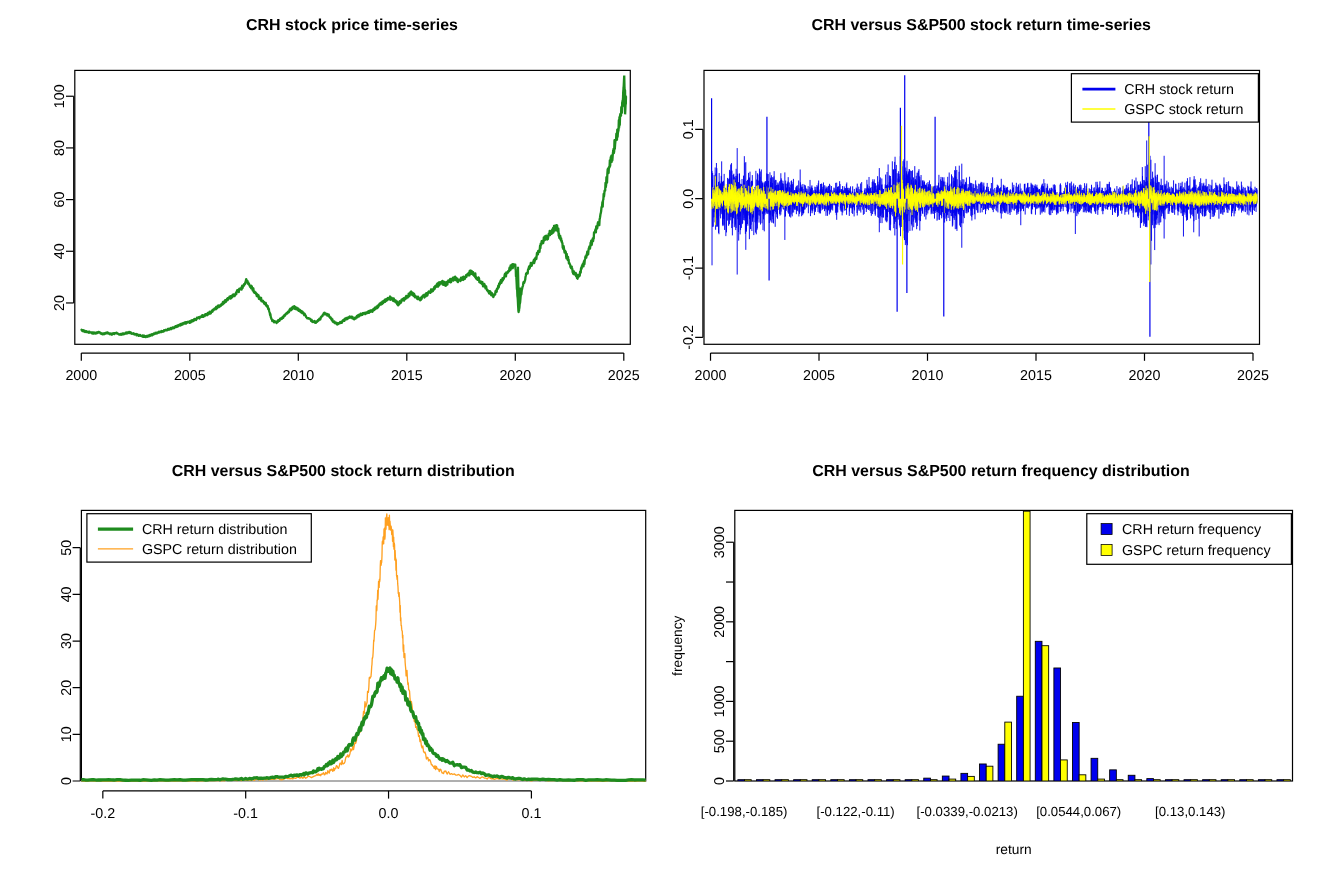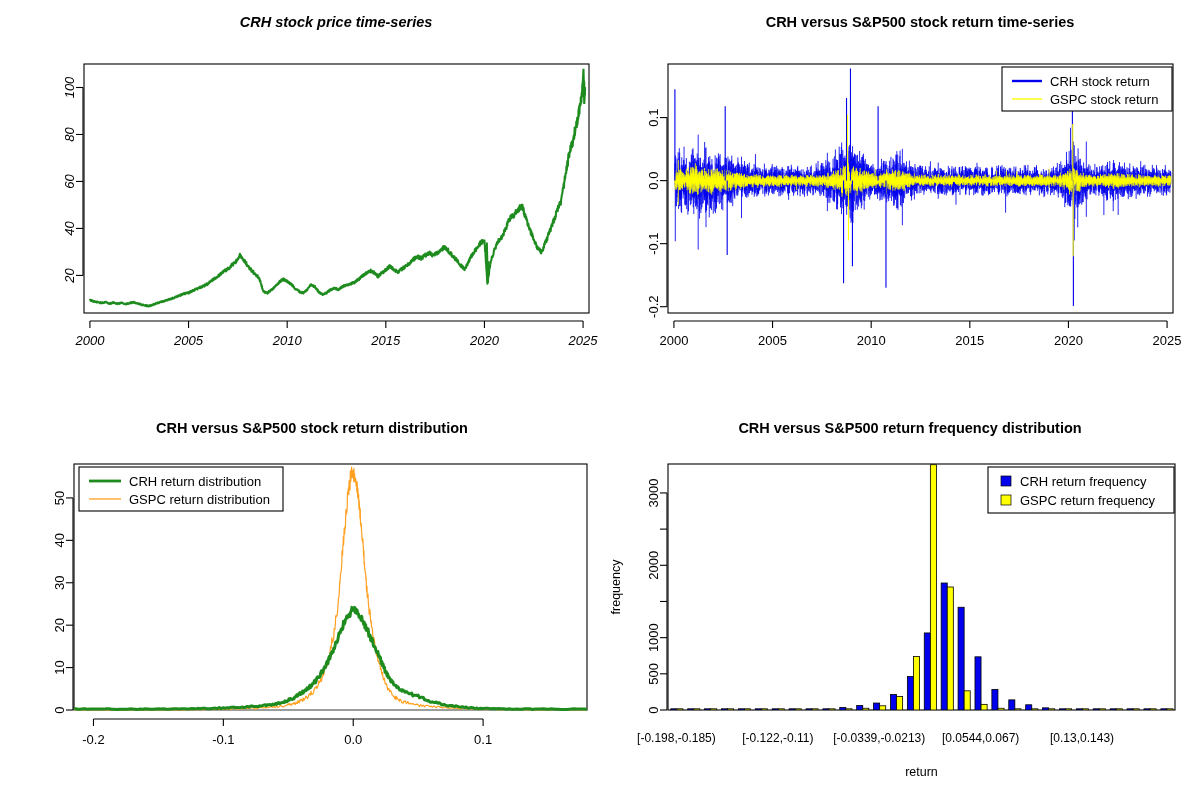--- a/index.html
+++ b/index.html
@@ -17,22 +17,22 @@
   #plot-grid {
     position: relative;
     width: 1200px;
     height: 800px;
   }
   .panel {
     position: absolute;
     width: 600px;
     height: 400px;
   }
-  #panel-price     { left: 16px;   top: 0px; font-style: italic;   }
-  #panel-return-ts { left: 600px; top: 0px;   }
+  #panel-price     { left: 0px;   top: 0px;   }
+  #panel-return-ts { left: 572px; top: 0px;   }
   #panel-density   { left: 12px;   top: 400px; }
   #panel-hist      { left: 600px; top: 400px; }
   svg { display: block; }
   .ptitle {
     font-family: "Liberation Sans", sans-serif;
     font-size: 14.5px;
     font-weight: bold;
     fill: #000000;
   }
   .tick-lab {

